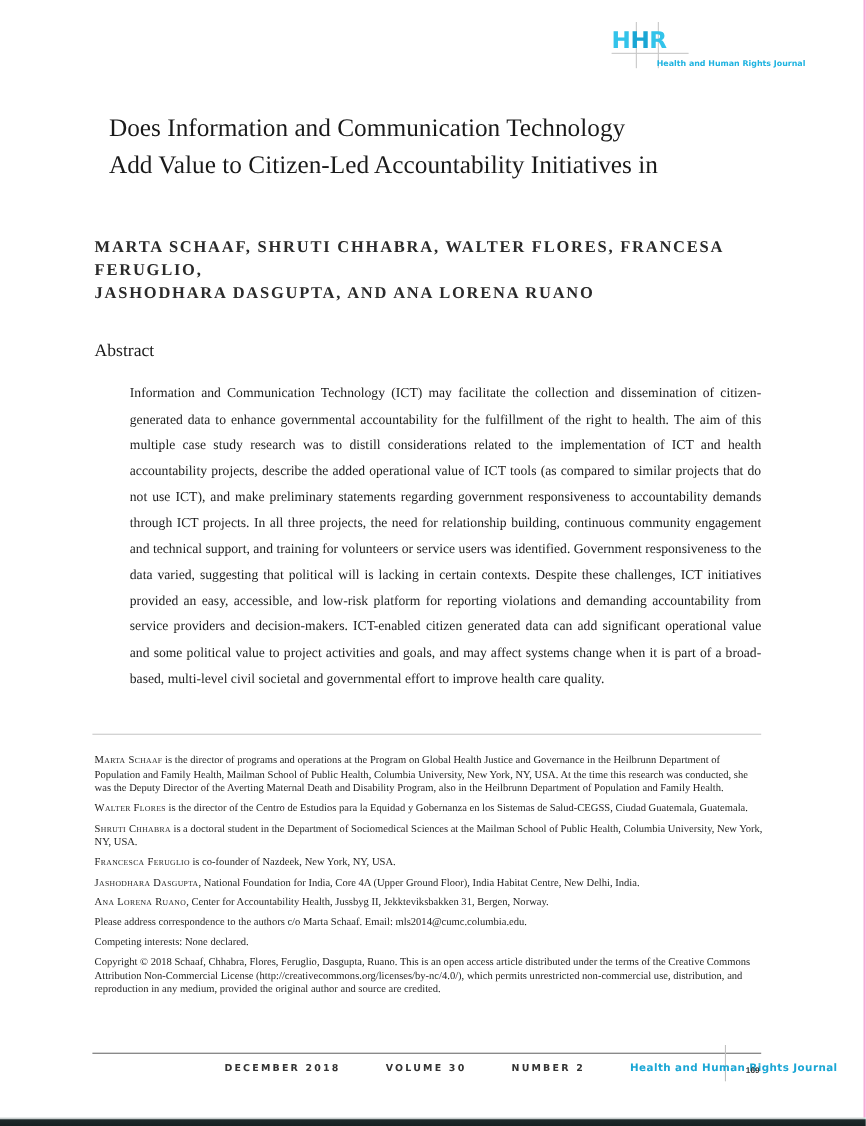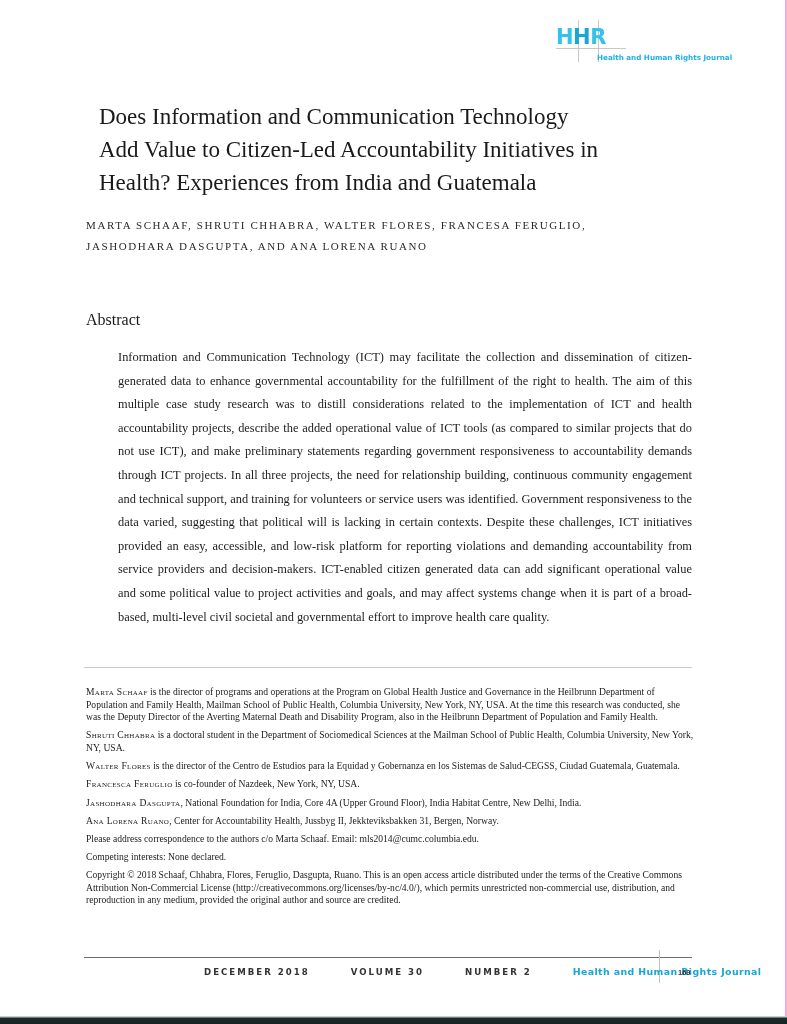--- a/index.html
+++ b/index.html
@@ -16,21 +16,21 @@
   .logo { position: absolute; left: 556px; top: 26px; width: 190px; height: 40px; }
   .logo .letters { position: absolute; left: 0; top: 0; font-family: "DejaVu Sans", sans-serif; font-weight: bold; font-size: 21px; letter-spacing: -0.5px; line-height: 22px; }
   .logo .l1 { color: #33c3ea; }
   .logo .l2 { color: #1aa6d4; }
   .logo .l3 { color: #33c3ea; }
   .logo .vline { position: absolute; top: -6px; width: 1px; height: 42px; background: #c8c8c8; }
   .logo .hline { position: absolute; left: 0; top: 22px; width: 70px; height: 1px; background: #c8c8c8; }
   .logo .tagline { position: absolute; left: 41px; top: 27px; font-family: "DejaVu Sans", sans-serif; font-weight: bold; font-size: 7.2px; color: #1fb3e0; white-space: nowrap; }
 
   .title { position: absolute; left: 86px; top: 87px; width: 540px; font-size: 23px; line-height: 33px; color: #1a1a1a; font-weight: normal; margin: 13px; }
-  .authors { position: absolute; left: 86px; top: 215px; width: 620px; font-size: 11px; line-height: 21px; letter-spacing: 1.6px; font-weight: normal; text-transform: uppercase; color: #2a2a2a; }
+  .authors { position: absolute; left: 86px; top: 215px; width: 620px; font-size: 15px; line-height: 21px; letter-spacing: 1.6px; font-weight: bold; text-transform: uppercase; color: #2a2a2a; }
   .abstract-heading { position: absolute; left: 86px; top: 311px; font-size: 16px; color: #1a1a1a; }
   .abstract-body { position: absolute; left: 118px; top: 346px; width: 574px; font-size: 12.4px; line-height: 23.6px; text-align: justify; color: #1c1c1c; }
   .abstract-body p { margin: 0; }
 
   .divider { position: absolute; left: 84px; top: 667px; width: 608px; height: 1px; background: #c9c9c9; }
 
   .notes { position: absolute; left: 86px; top: 686px; width: 610px; font-size: 9.6px; line-height: 12.6px; color: #222; }
   .notes p { margin: 0 0 5.6px 0; }
   .notes .sc { font-variant: small-caps; letter-spacing: 0.3px; }
 
@@ -52,39 +52,38 @@
     <div class="letters">
       <span class="l1">H</span><span class="l2">H</span><span class="l3">R</span>
     </div>
     <div class="hline"></div>
     <div class="tagline">Health and Human Rights Journal</div>
   </div>
 
   <h1 class="title">
     <span>Does Information and Communication Technology</span><br>
     <span>Add Value to Citizen-Led Accountability Initiatives in</span><br>
-    <span>Health? Experiences from India and Guatemala</span>
   </h1>
 
   <div class="authors">
     <span>Marta Schaaf, Shruti Chhabra, Walter Flores, Francesa Feruglio,</span><br>
     <span>Jashodhara Dasgupta, and Ana Lorena Ruano</span>
   </div>
 
   <div class="abstract-heading">Abstract</div>
   <div class="abstract-body">
     <p>Information and Communication Technology (ICT) may facilitate the collection and dissemination of citizen-generated data to enhance governmental accountability for the fulfillment of the right to health. The aim of this multiple case study research was to distill considerations related to the implementation of ICT and health accountability projects, describe the added operational value of ICT tools (as compared to similar projects that do not use ICT), and make preliminary statements regarding government responsiveness to accountability demands through ICT projects. In all three projects, the need for relationship building, continuous community engagement and technical support, and training for volunteers or service users was identified. Government responsiveness to the data varied, suggesting that political will is lacking in certain contexts. Despite these challenges, ICT initiatives provided an easy, accessible, and low-risk platform for reporting violations and demanding accountability from service providers and decision-makers. ICT-enabled citizen generated data can add significant operational value and some political value to project activities and goals, and may affect systems change when it is part of a broad-based, multi-level civil societal and governmental effort to improve health care quality.</p>
   </div>
 
   <div class="divider"></div>
 
   <div class="notes">
     <p><span class="sc">Marta Schaaf</span><span> is the director of programs and operations at the Program on Global Health Justice and Governance in the Heilbrunn Department of Population and Family Health, Mailman School of Public Health, Columbia University, New York, NY, USA. At the time this research was conducted, she was the Deputy Director of the Averting Maternal Death and Disability Program, also in the Heilbrunn Department of Population and Family Health.</span></p>
+    <p><span class="sc">Walter Flores</span><span> is the director of the Centro de Estudios para la Equidad y Gobernanza en los Sistemas de Salud-CEGSS, Ciudad Guatemala, Guatemala.</span></p>
     <p><span class="sc">Shruti Chhabra</span><span> is a doctoral student in the Department of Sociomedical Sciences at the Mailman School of Public Health, Columbia University, New York, NY, USA.</span></p>
-    <p><span class="sc">Walter Flores</span><span> is the director of the Centro de Estudios para la Equidad y Gobernanza en los Sistemas de Salud-CEGSS, Ciudad Guatemala, Guatemala.</span></p>
     <p><span class="sc">Francesca Feruglio</span><span> is co-founder of Nazdeek, New York, NY, USA.</span></p>
     <p><span class="sc">Jashodhara Dasgupta</span><span>, National Foundation for India, Core 4A (Upper Ground Floor), India Habitat Centre, New Delhi, India.</span></p>
     <p><span class="sc">Ana Lorena Ruano</span><span>, Center for Accountability Health, Jussbyg II, Jekkteviksbakken 31, Bergen, Norway.</span></p>
     <p>Please address correspondence to the authors c/o Marta Schaaf. Email: mls2014@cumc.columbia.edu.</p>
     <p>Competing interests: None declared.</p>
     <p>Copyright © 2018 Schaaf, Chhabra, Flores, Feruglio, Dasgupta, Ruano. This is an open access article distributed under the terms of the Creative Commons Attribution Non-Commercial License (http://creativecommons.org/licenses/by-nc/4.0/), which permits unrestricted non-commercial use, distribution, and reproduction in any medium, provided the original author and source are credited.</p>
   </div>
 
   <div class="footer-rule"></div>
   <div class="footer-vline"></div>

